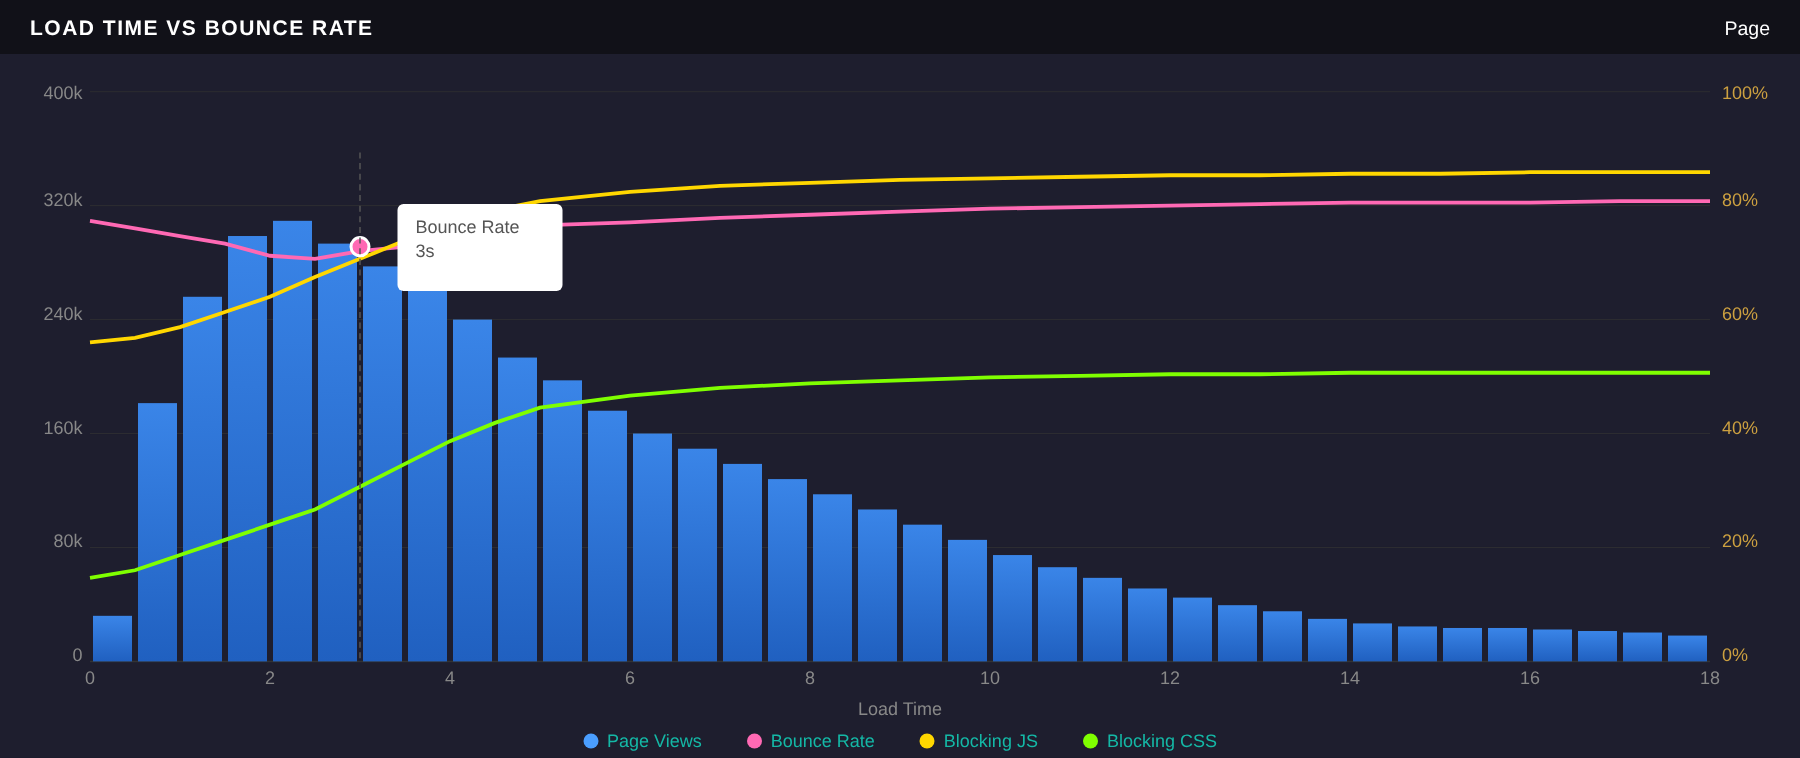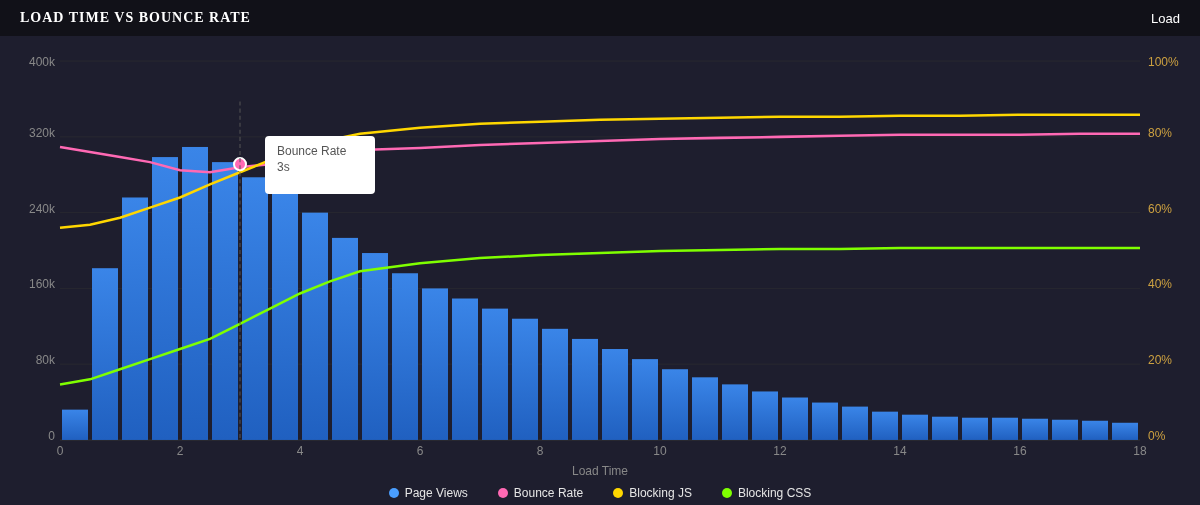--- a/index.html
+++ b/index.html
@@ -23,21 +23,20 @@
       justify-content: space-between;
       align-items: center;
       padding: 10px 20px;
       height: 46px;
     }
     .chart-title {
       color: #ffffff;
       font-size: 14px;
       font-weight: bold;
       letter-spacing: 1px;
-      font-family: Liberation Serif, serif;
     }
     .notes-btn {
       color: #ffffff;
       font-size: 13px;
       background: none;
       border: none;
       cursor: pointer;
     }
     .chart-body {
       flex: 1;
@@ -61,21 +60,21 @@
       right: 0;
       display: flex;
       justify-content: center;
       gap: 30px;
       align-items: center;
     }
     .legend-item {
       display: flex;
       align-items: center;
       gap: 6px;
-      color: #e5e5e5;
+      color: #14b8a6;
       font-size: 12px;
     }
     .legend-dot {
       width: 10px;
       height: 10px;
       border-radius: 50%;
     }
     .tooltip-box {
       position: absolute;
       background: white;
@@ -103,21 +102,21 @@
       font-weight: bold;
       color: #111;
     }
   </style>
 </head>
 <body>
 
 <div class="chart-container">
   <div class="chart-header">
     <span class="chart-title">LOAD TIME VS BOUNCE RATE</span>
-    <button class="notes-btn">Load</button>
+    <button class="notes-btn">Page</button>
   </div>
   <div class="chart-body">
     <div class="chart-area">
       <svg class="main-chart" viewBox="0 0 1080 390" preserveAspectRatio="none">
 
         <text x="-5" y="385" fill="#888" font-size="12" text-anchor="end">0</text>
         <text x="-5" y="310" fill="#888" font-size="12" text-anchor="end">80k</text>
         <text x="-5" y="235" fill="#888" font-size="12" text-anchor="end">160k</text>
         <text x="-5" y="160" fill="#888" font-size="12" text-anchor="end">240k</text>
         <text x="-5" y="85" fill="#888" font-size="12" text-anchor="end">320k</text>

